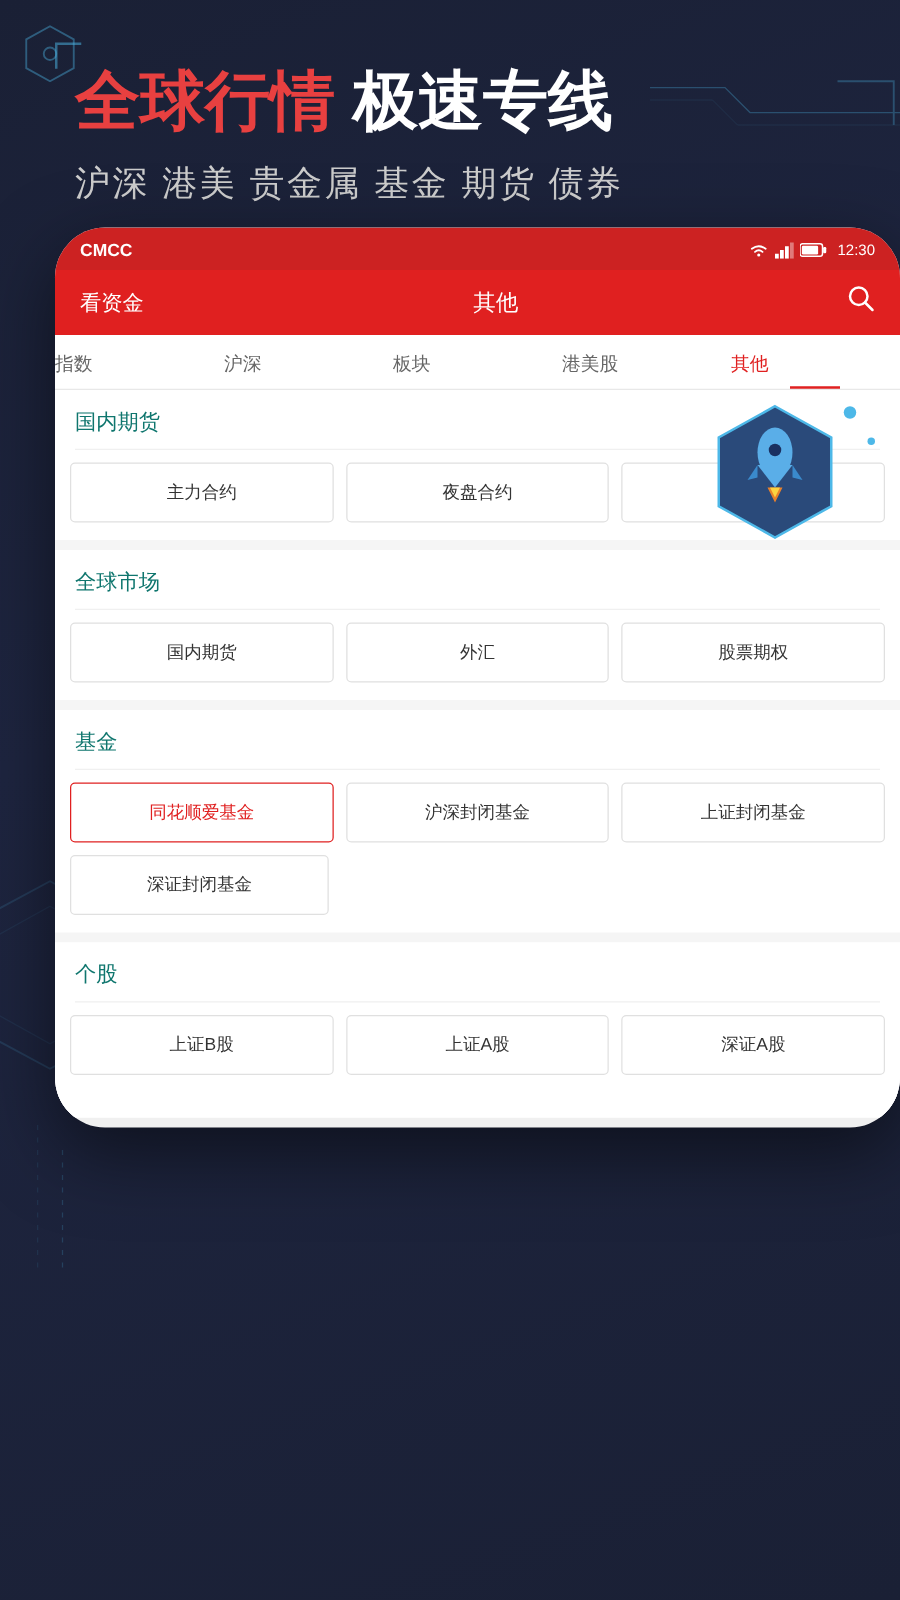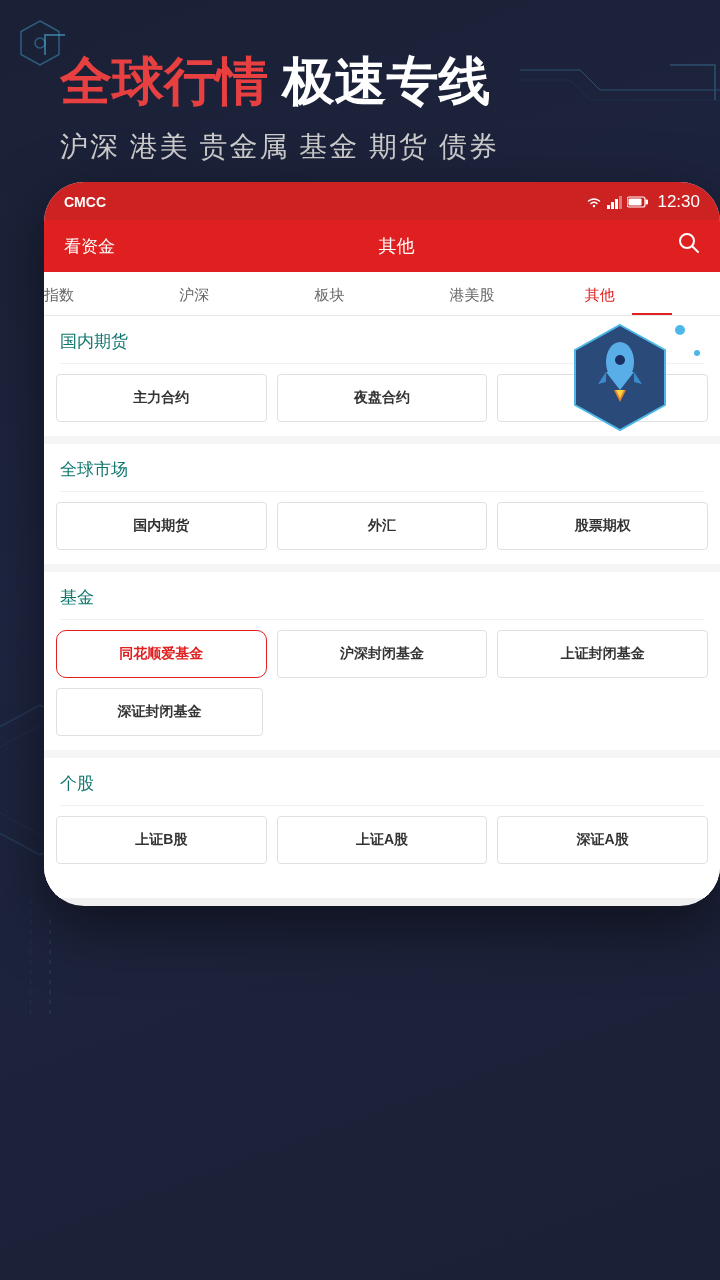--- a/index.html
+++ b/index.html
@@ -201,40 +201,38 @@
       background: #f0f0f0;
       margin: 0 16px;
     }
 
     
     .buttons-grid {
       display: flex;
       flex-wrap: wrap;
       padding: 10px 12px 14px;
       gap: 10px;
-      font-weight: bold;
     }
 
     .option-btn {
       flex: 1;
       min-width: calc(33% - 8px);
       padding: 14px 8px;
       text-align: center;
       background: white;
       border: 1px solid #e0e0e0;
       border-radius: 4px;
       font-size: 14px;
       color: #333;
       cursor: pointer;
     }
 
     .option-btn.active-btn {
       border-color: #e02020;
       color: #e02020;
-      border-radius: 10px;
     }
 
     
     .hex-left {
       position: absolute;
       left: -30px;
       top: 700px;
       width: 140px;
       height: 160px;
       opacity: 0.15;
@@ -339,21 +337,21 @@
           <rect x="4" y="7" width="3" height="7" fill="white"></rect>
           <rect x="8" y="4" width="3" height="10" fill="white"></rect>
           <rect x="12" y="1" width="3" height="13" fill="white" opacity="0.4"></rect>
         </svg>
 
         <svg width="22" height="12" viewBox="0 0 22 12">
           <rect x="0" y="1" width="18" height="10" rx="2" fill="none" stroke="white" stroke-width="1.2"></rect>
           <rect x="18.5" y="3.5" width="2.5" height="5" rx="1" fill="white"></rect>
           <rect x="1.5" y="2.5" width="13" height="7" rx="1" fill="white"></rect>
         </svg>
-        <span style="color:white;font-size:17px;font-weight:500;margin-left:4px;text-align:center;">12:30</span>
+        <span style="color:white;font-size:12px;font-weight:500;margin-left:4px;text-align:center;">12:30</span>
       </div>
     </div>
 
     <div class="app-header">
       <div class="app-header-left">看资金</div>
       <div class="app-header-center">其他</div>
       <div class="app-header-right">
         <svg width="22" height="22" viewBox="0 0 22 22">
           <circle cx="9" cy="9" r="7" fill="none" stroke="white" stroke-width="2"></circle>
           <line x1="14" y1="14" x2="20" y2="20" stroke="white" stroke-width="2" stroke-linecap="round"></line>

